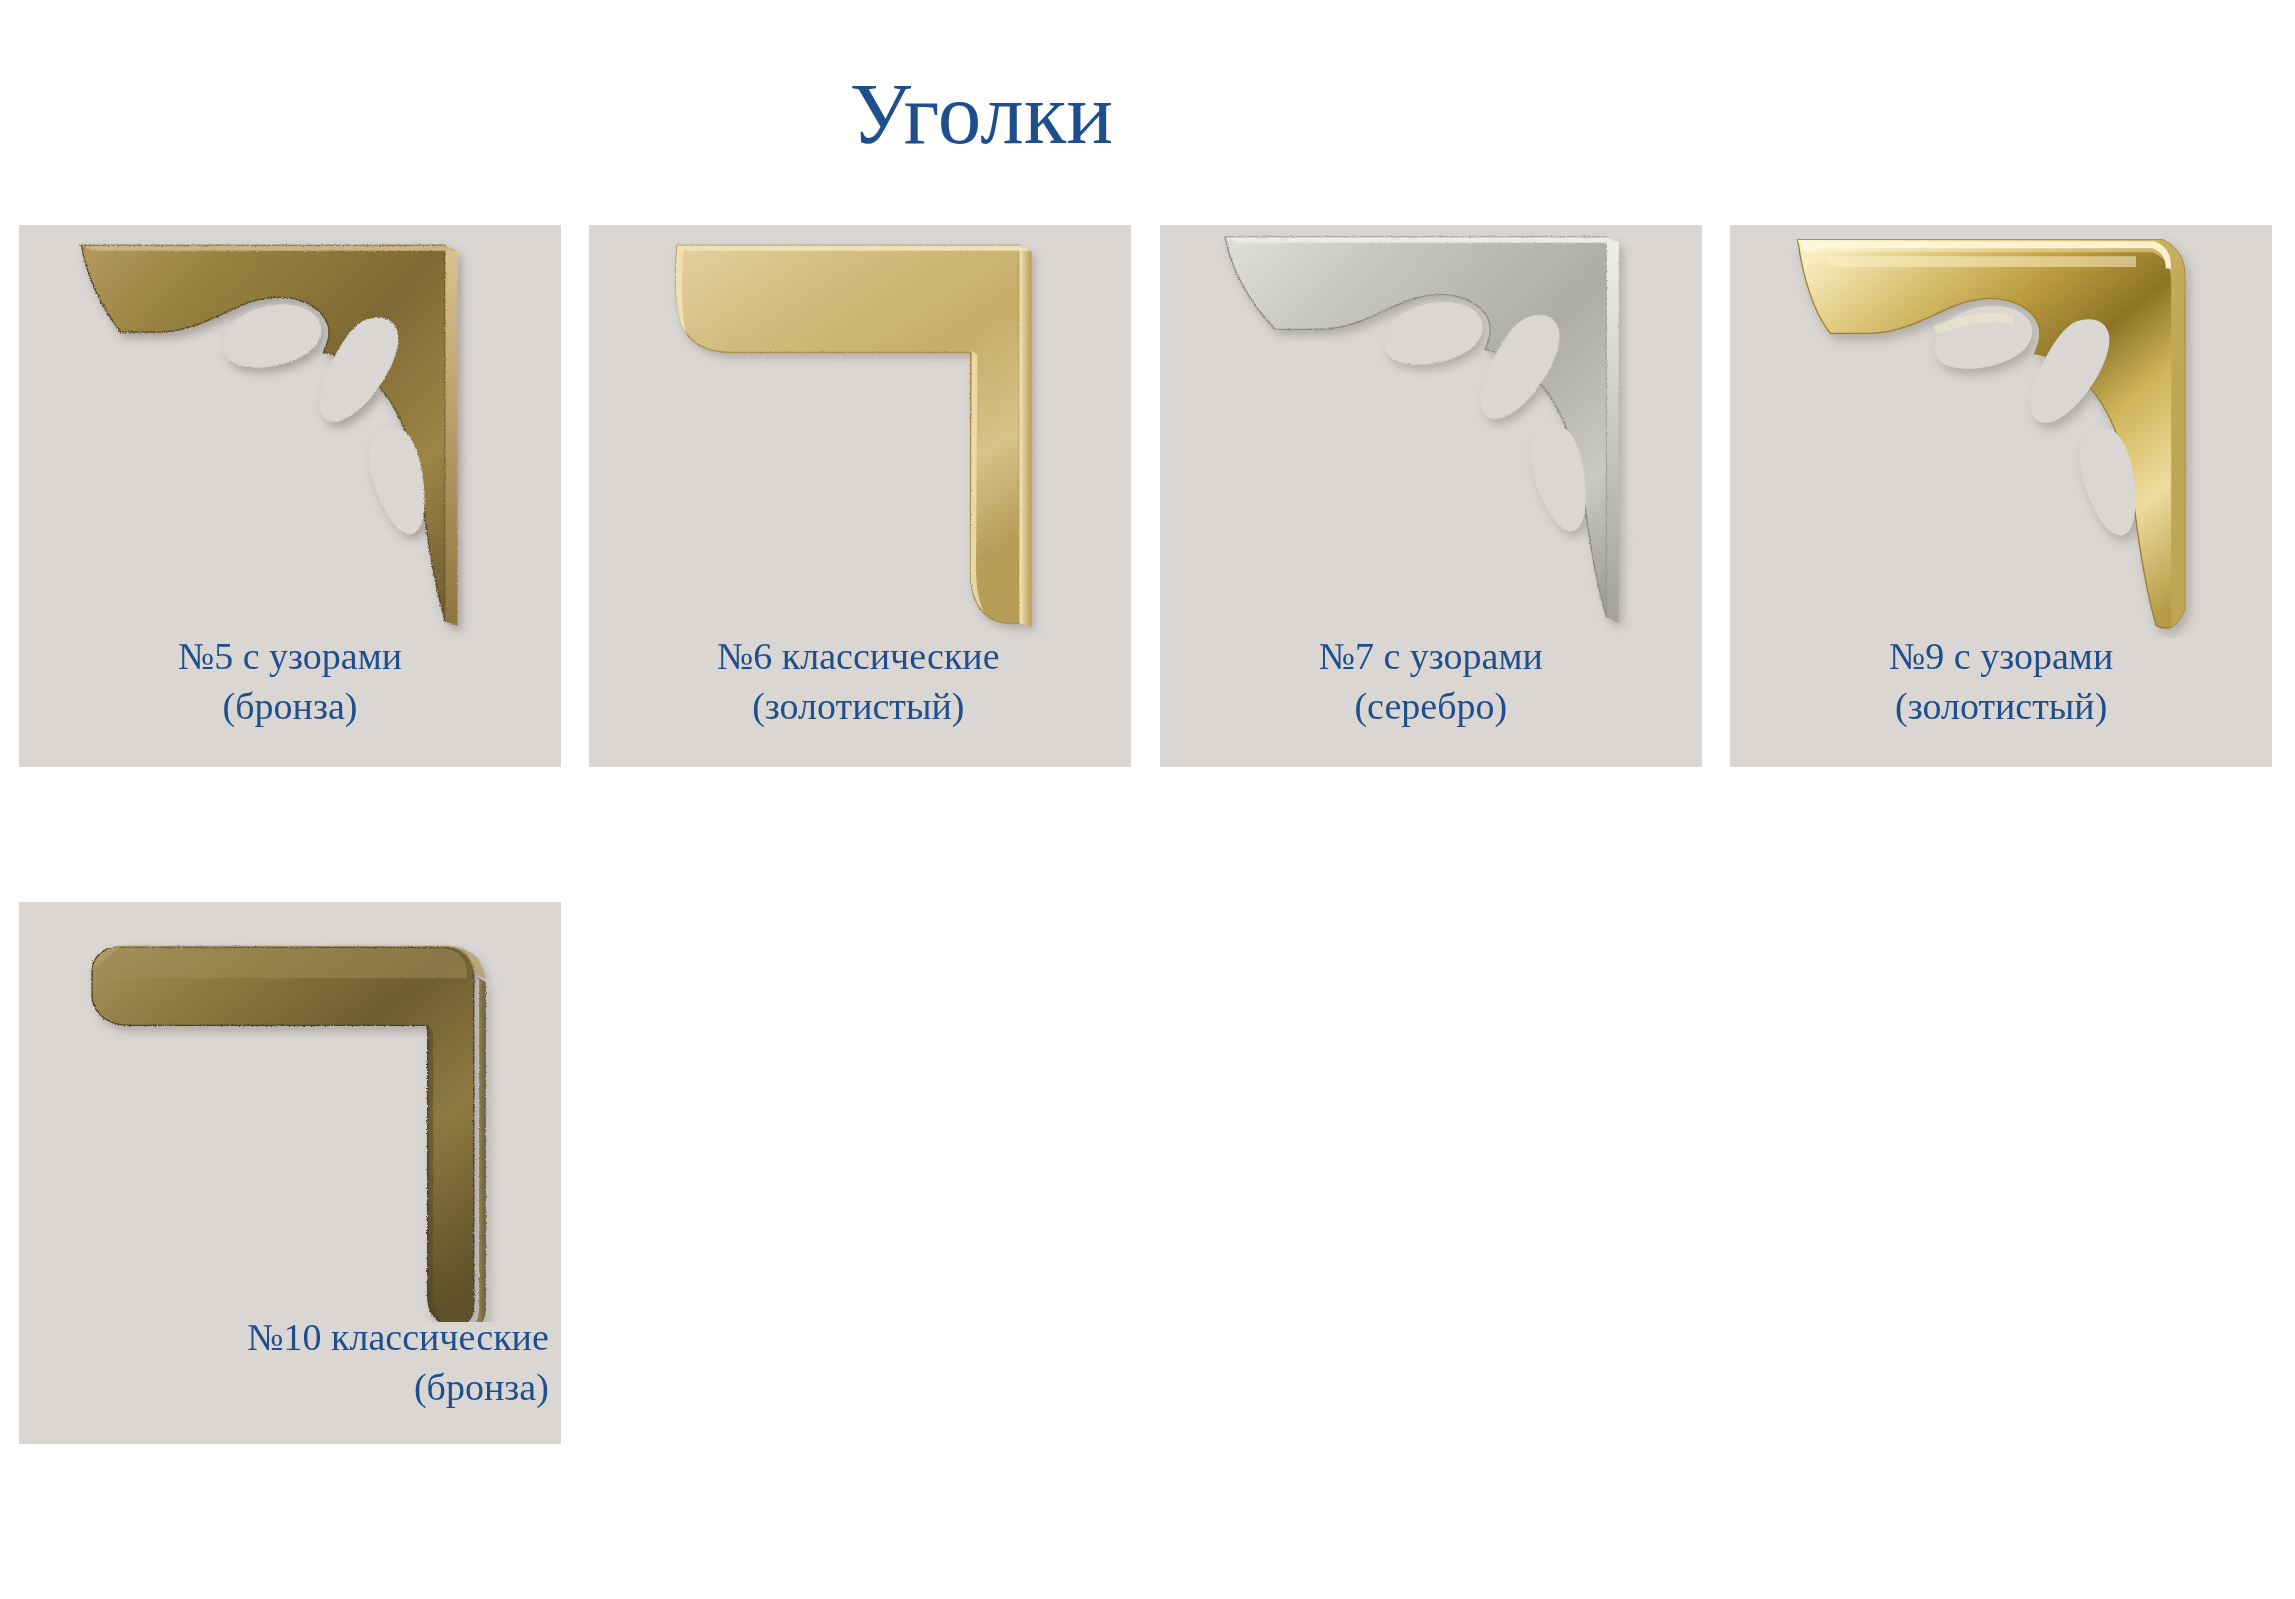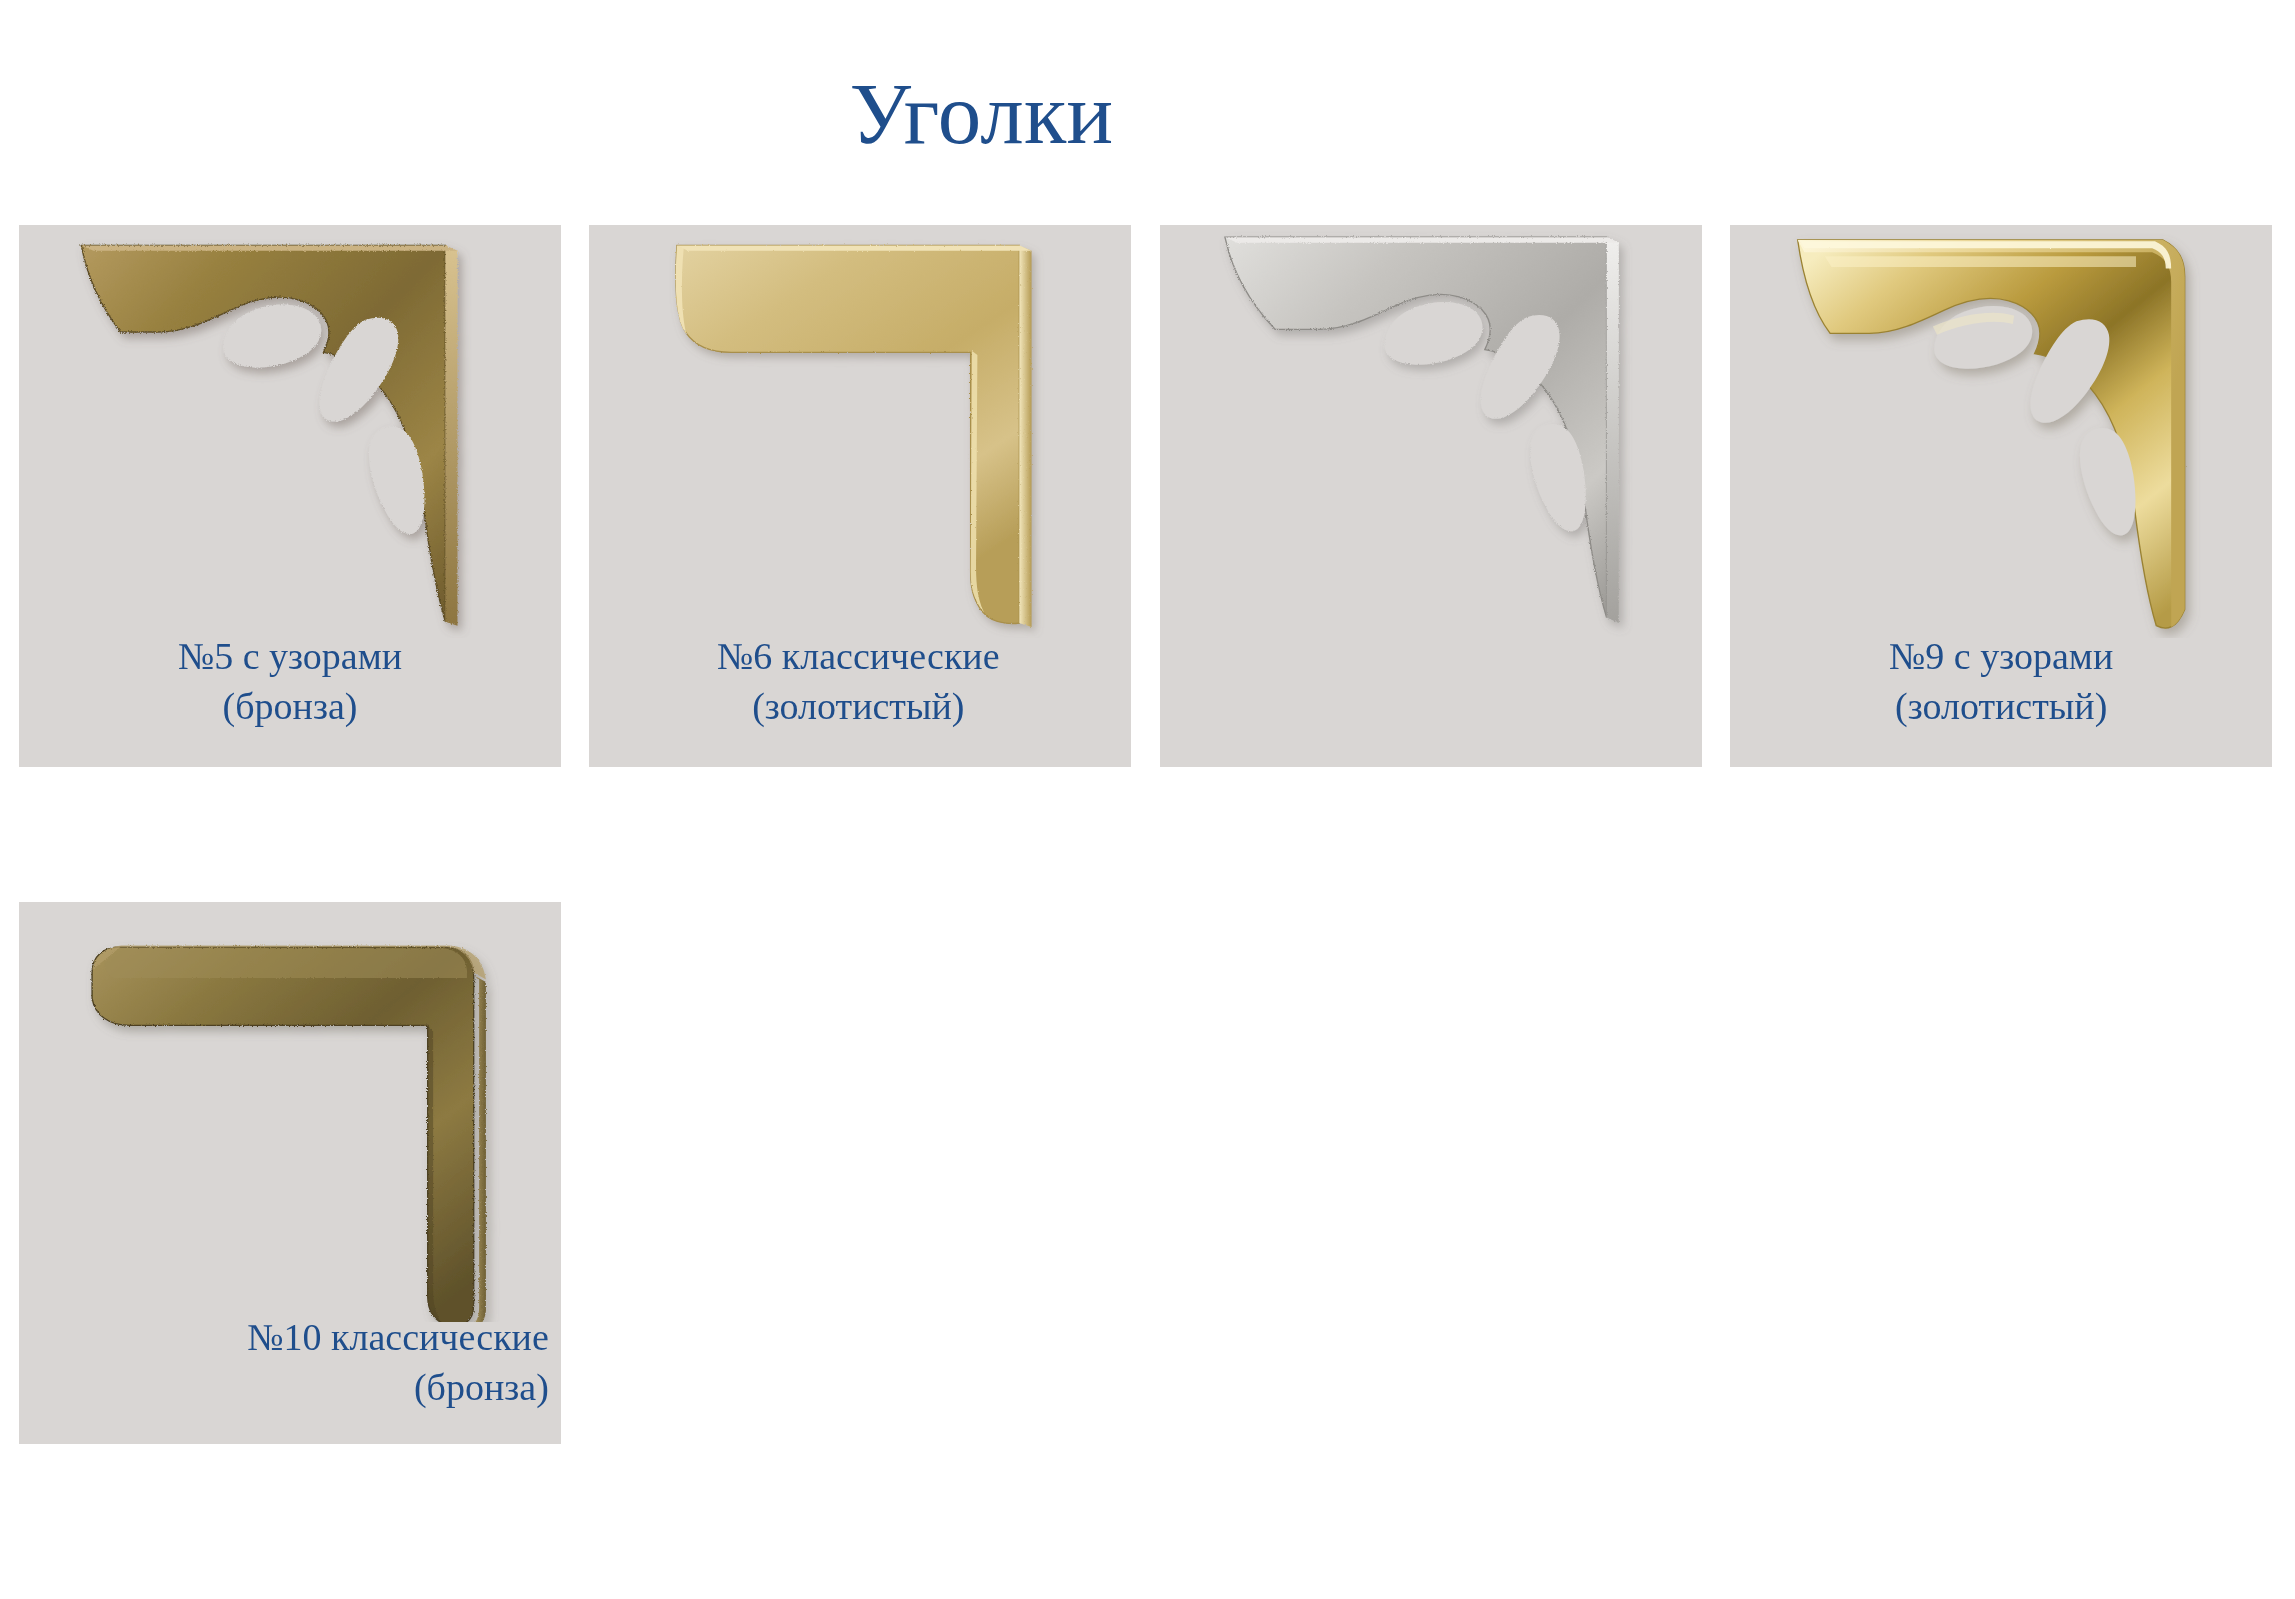--- a/index.html
+++ b/index.html
@@ -245,20 +245,24 @@
                        C500,180 520,146 542,136 Z" fill="#d9d6d4"></path>
               <path d="M592,296 C608,302 620,326 626,362 C632,400 630,436 618,448
                        C606,460 586,448 570,416 C554,386 544,348 548,322
                        C552,300 572,289 592,296 Z" fill="#d9d6d4"></path>
               <path d="M660,18 L678,26 L678,588 L660,580 Z" fill="url(#g3edge)"></path>
               <path d="M96,18 L660,18 L678,26 L114,26 Z" fill="#eceae8"></path>
             </g>
           </g>
         </svg>
       </div>
+      <div class="card-caption" style="color: rgb(31, 78, 140);">
+        <span>№7 с узорами</span>
+        <span class="line2">(серебро)</span>
+      </div>
     </div>
 
     <div class="card card-ornate-polished-gold" style="background: rgb(217, 214, 212);">
       <div class="card-figure">
         <svg viewBox="0 0 801 610" xmlns="http://www.w3.org/2000/svg" aria-hidden="true">
           <defs>
             <linearGradient id="g4body" x1="0.1" y1="0" x2="0.9" y2="1">
               <stop offset="0%" stop-color="#f6ecbe"></stop>
               <stop offset="14%" stop-color="#e0c97e"></stop>
               <stop offset="33%" stop-color="#b99a3d"></stop>

